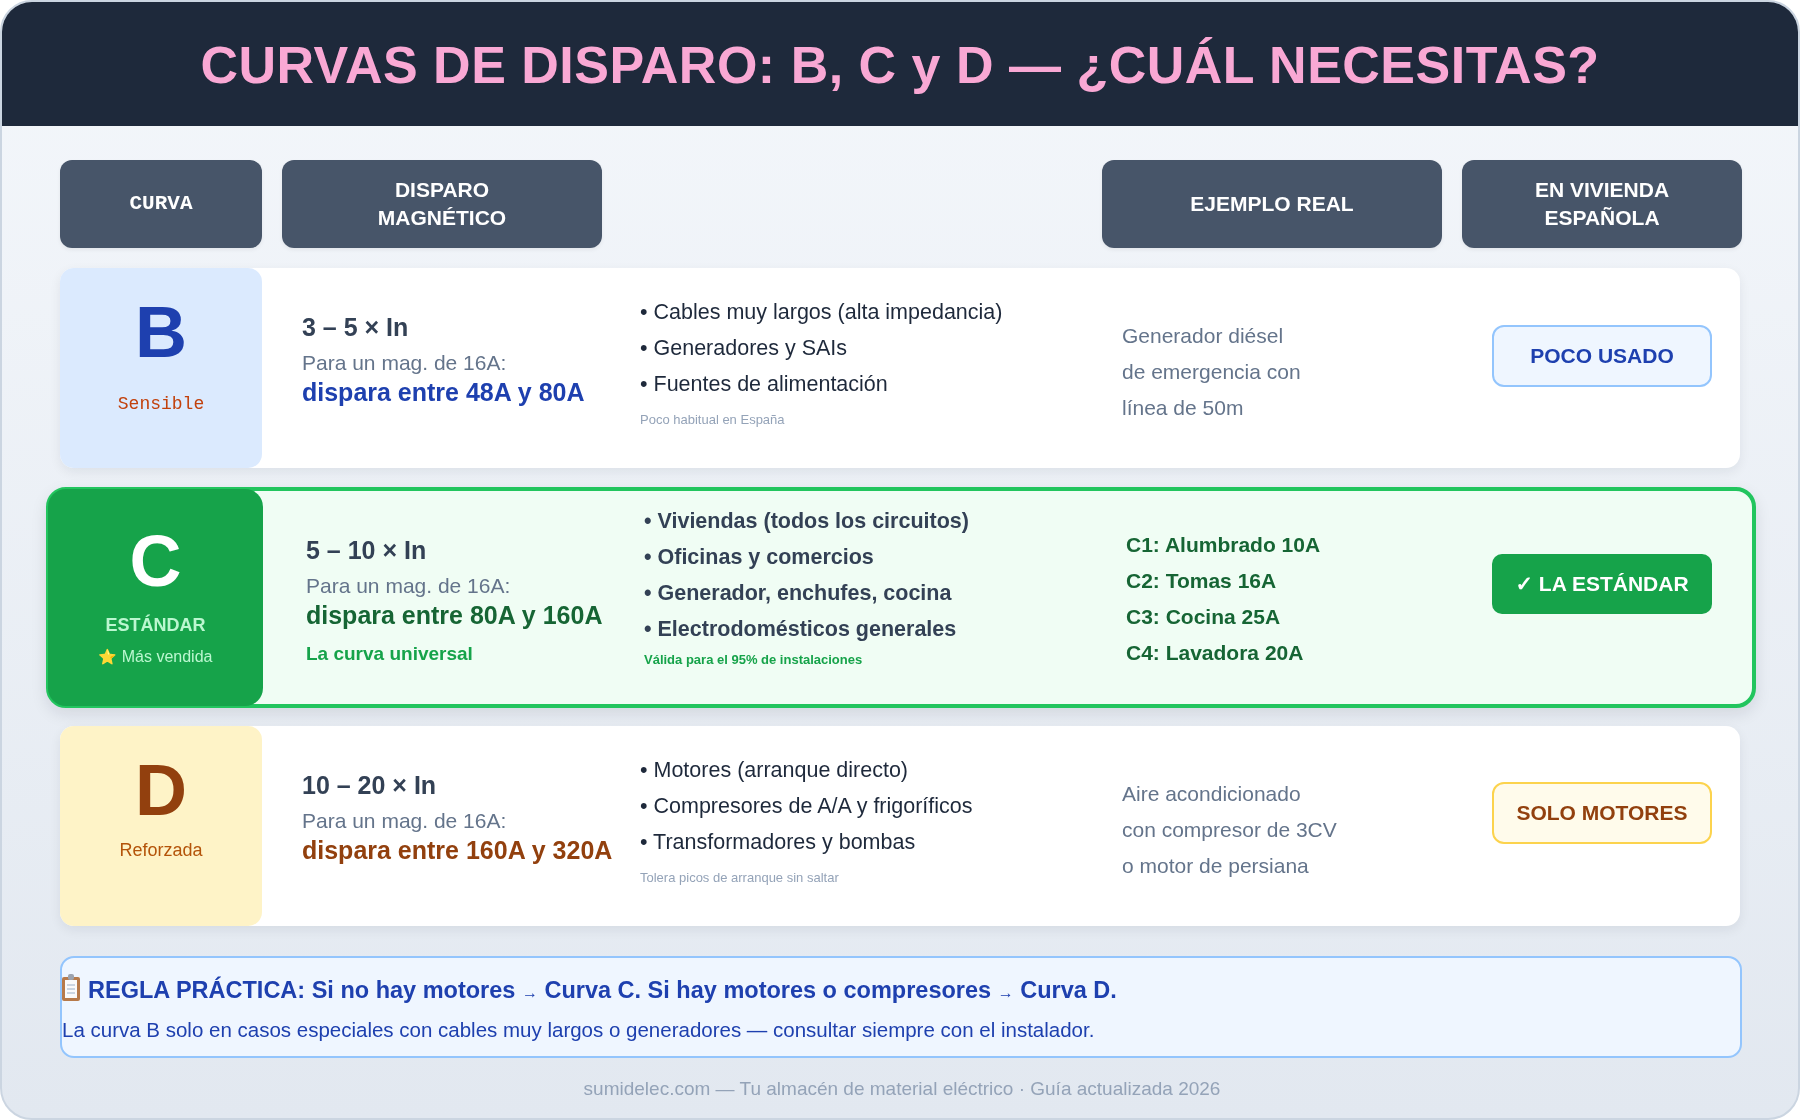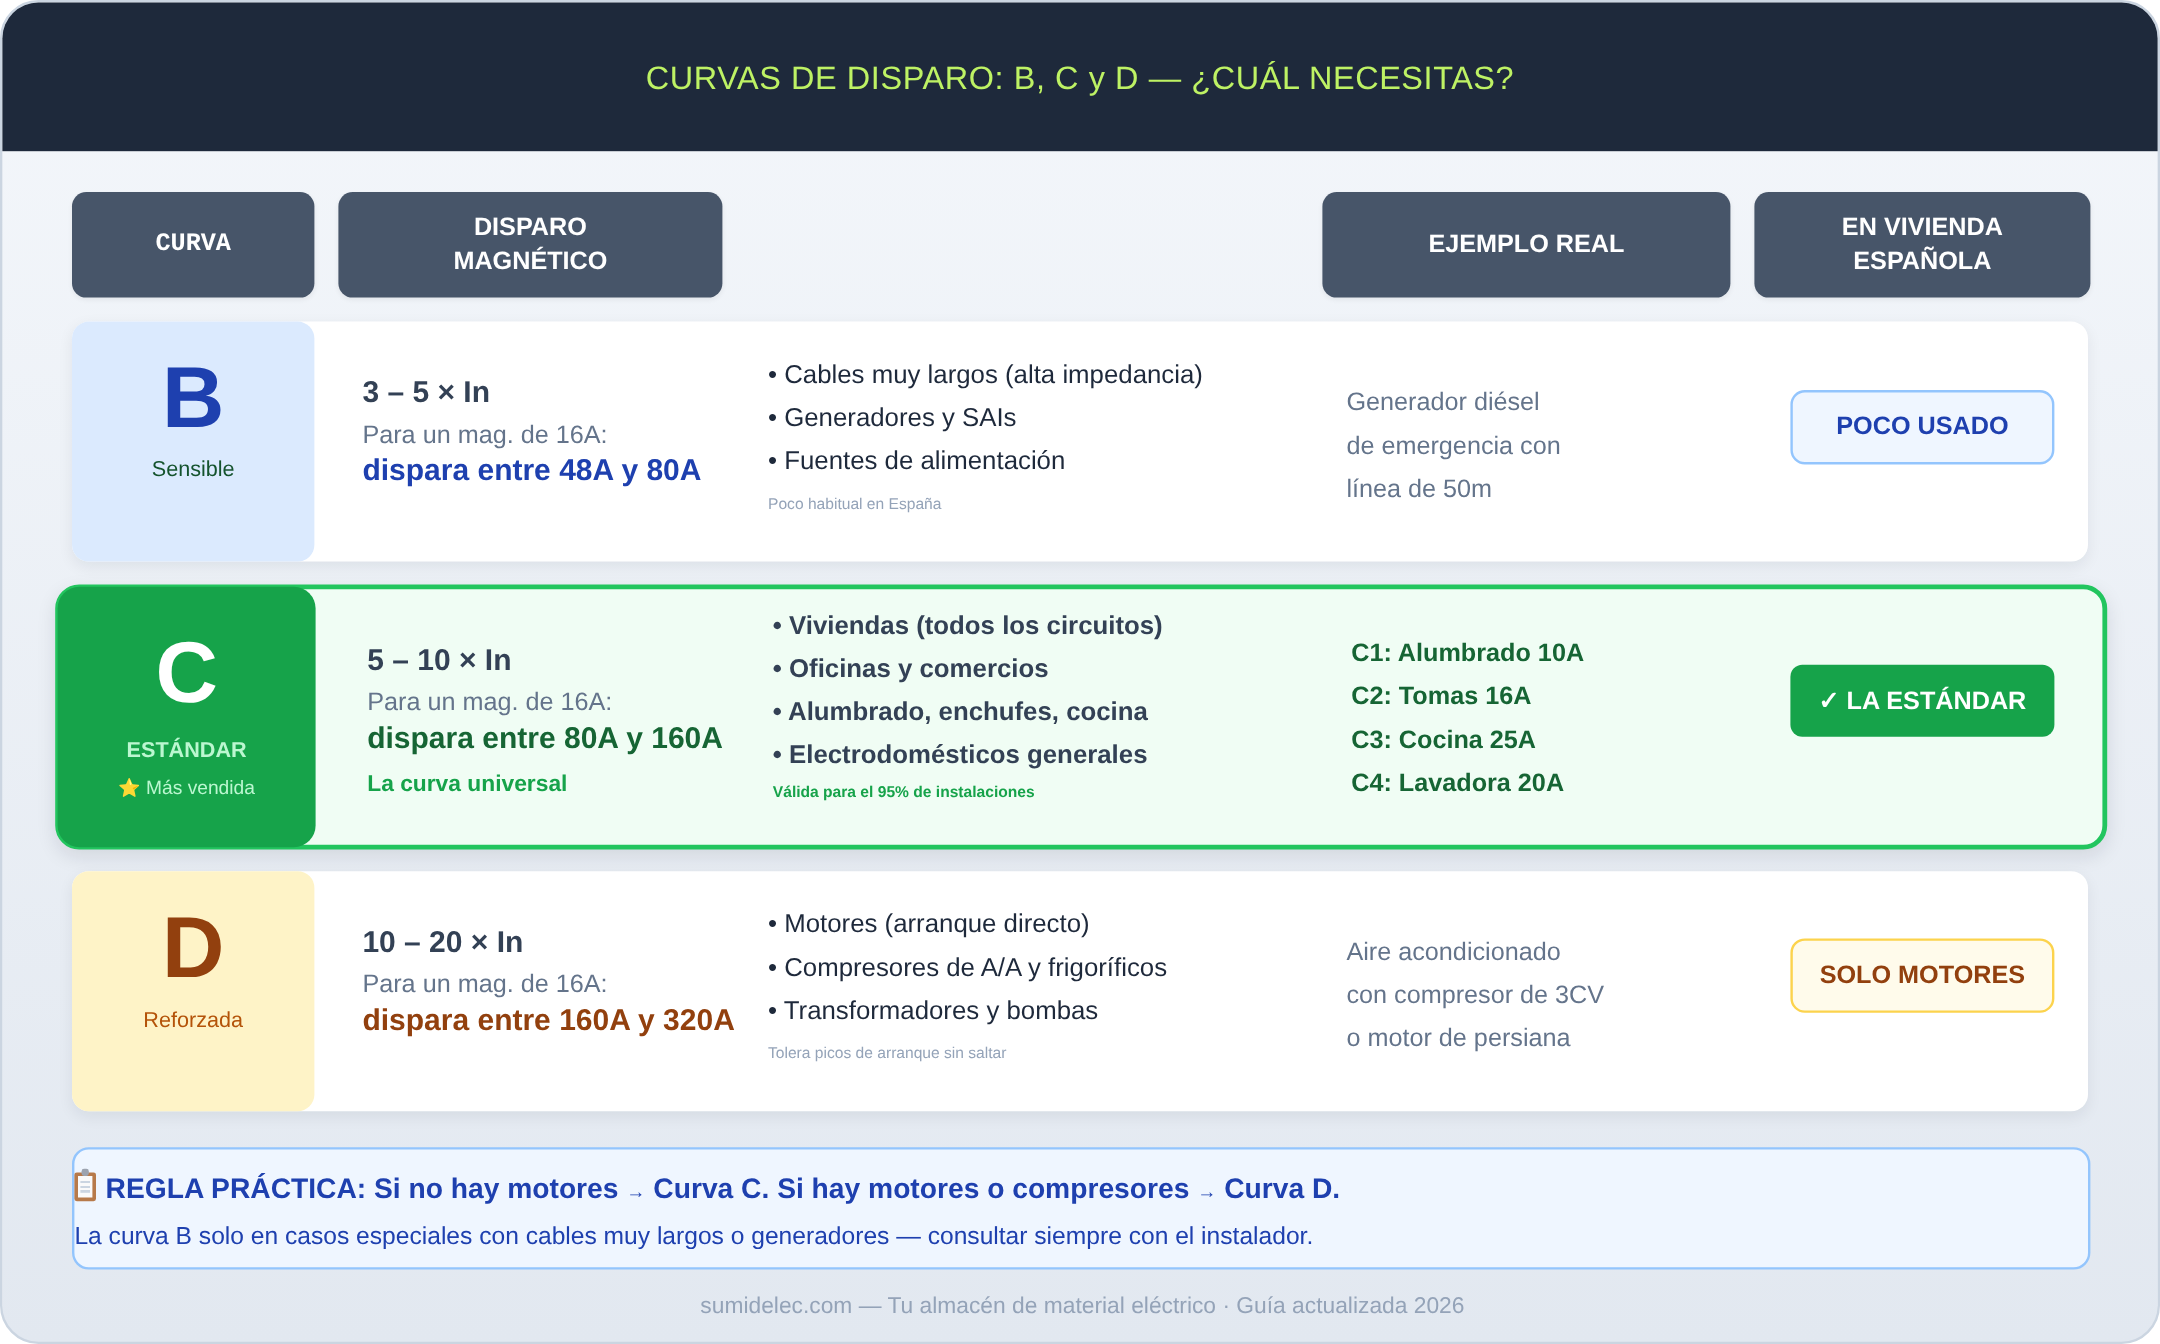--- a/index.html
+++ b/index.html
@@ -11,21 +11,21 @@
     border-radius: 32px; overflow: hidden;
     background: linear-gradient(180deg, #f4f7fb 0%, #e2e8f0 100%);
     border: 2px solid #cbd5e1;
   }
   .title-bar {
     position: absolute; left: -2px; top: -2px; width: 1800px; height: 126px;
     background: #1e293b;
     display: flex; align-items: center; justify-content: center;
   }
   .title-bar h1 {
-    color: #bef264; font-size: 27px; font-weight: normal; letter-spacing: 0.5px;
+    color: #f9a8d4; font-size: 52px; font-weight: bold; letter-spacing: 0.5px;
     padding-top: 4px;
   }
 
   .hcell {
     position: absolute; top: 158px; height: 88px;
     background: #475569; border-radius: 12px;
     color: #ffffff; font-weight: bold; font-size: 21px; line-height: 28px;
     display: flex; align-items: center; justify-content: center; text-align: center;
     box-shadow: 0 2px 4px rgba(0,0,0,0.06);
   }
@@ -113,21 +113,21 @@
   <div class="hcell" style="left:1100px;width:340px;">
     <span>EJEMPLO REAL</span>
   </div>
   <div class="hcell" style="left:1460px;width:280px;">
     <span><span>EN VIVIENDA</span><br><span>ESPAÑOLA</span></span>
   </div>
 
   <div class="row" style="top:266px;">
     <div class="lcell" style="background:#dbeafe;">
       <div class="letter" style="color:#1e40af;margin-top:28px;">B</div>
-      <div class="sub" style="color:#14532d;margin-top:13px;">Sensible</div>
+      <div class="sub" style="color:#c2410c;margin-top:26px;font-family:Liberation Mono, monospace;">Sensible</div>
     </div>
     <div class="trip" style="top:44px;">
       <div class="mult">3 – 5 × In</div>
       <div class="para">Para un mag. de 16A:</div>
       <div class="range" style="color:#1e40af;">dispara entre 48A y 80A</div>
     </div>
     <div class="uses" style="top:26px;">
       <div class="item">• Cables muy largos (alta impedancia)</div>
       <div class="item">• Generadores y SAIs</div>
       <div class="item">• Fuentes de alimentación</div>
@@ -149,21 +149,21 @@
     </div>
     <div class="trip" style="top:44px;">
       <div class="mult">5 – 10 × In</div>
       <div class="para">Para un mag. de 16A:</div>
       <div class="range" style="color:#166534;">dispara entre 80A y 160A</div>
       <div class="note">La curva universal</div>
     </div>
     <div class="uses bold" style="top:12px;">
       <div class="item">• Viviendas (todos los circuitos)</div>
       <div class="item">• Oficinas y comercios</div>
-      <div class="item">• Alumbrado, enchufes, cocina</div>
+      <div class="item">• Generador, enchufes, cocina</div>
       <div class="item">• Electrodomésticos generales</div>
       <div class="foot green">Válida para el 95% de instalaciones</div>
     </div>
     <div class="ex green" style="top:36px;">
       <div class="line">C1: Alumbrado 10A</div>
       <div class="line">C2: Tomas 16A</div>
       <div class="line">C3: Cocina 25A</div>
       <div class="line">C4: Lavadora 20A</div>
     </div>
     <div class="badge" style="top:63px;background:#16a34a;color:#ffffff;">✓ LA ESTÁNDAR</div>

